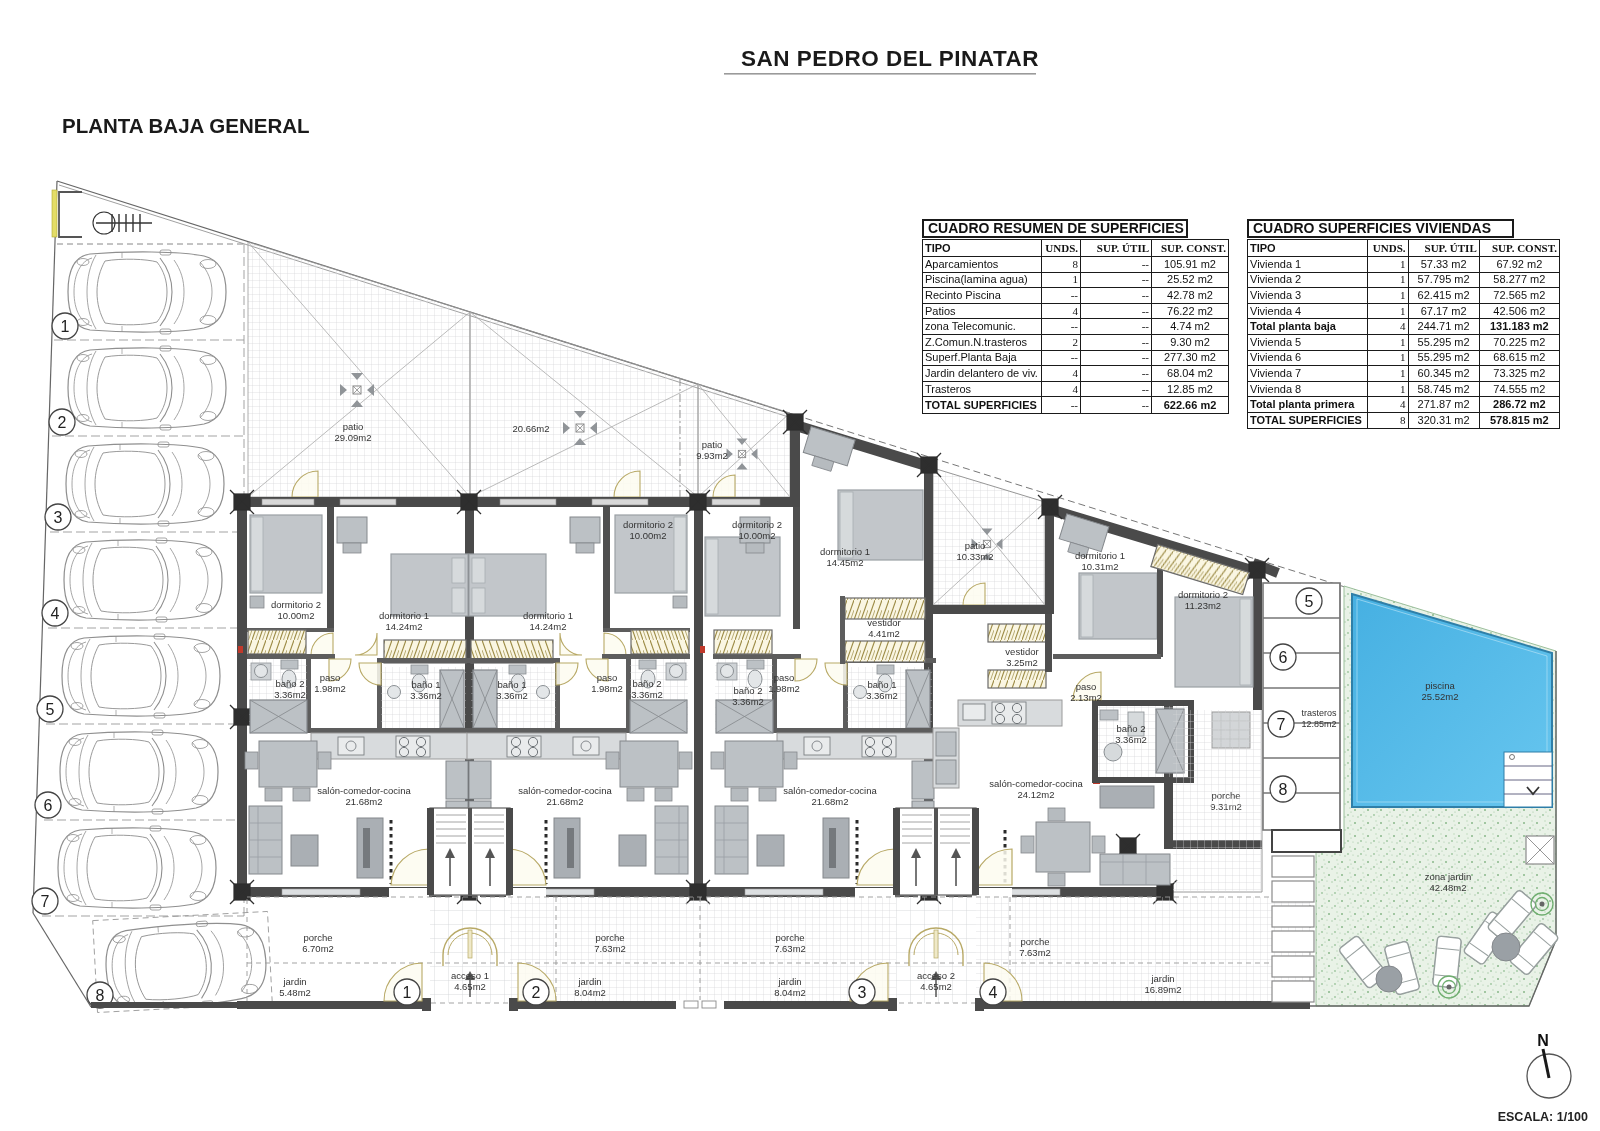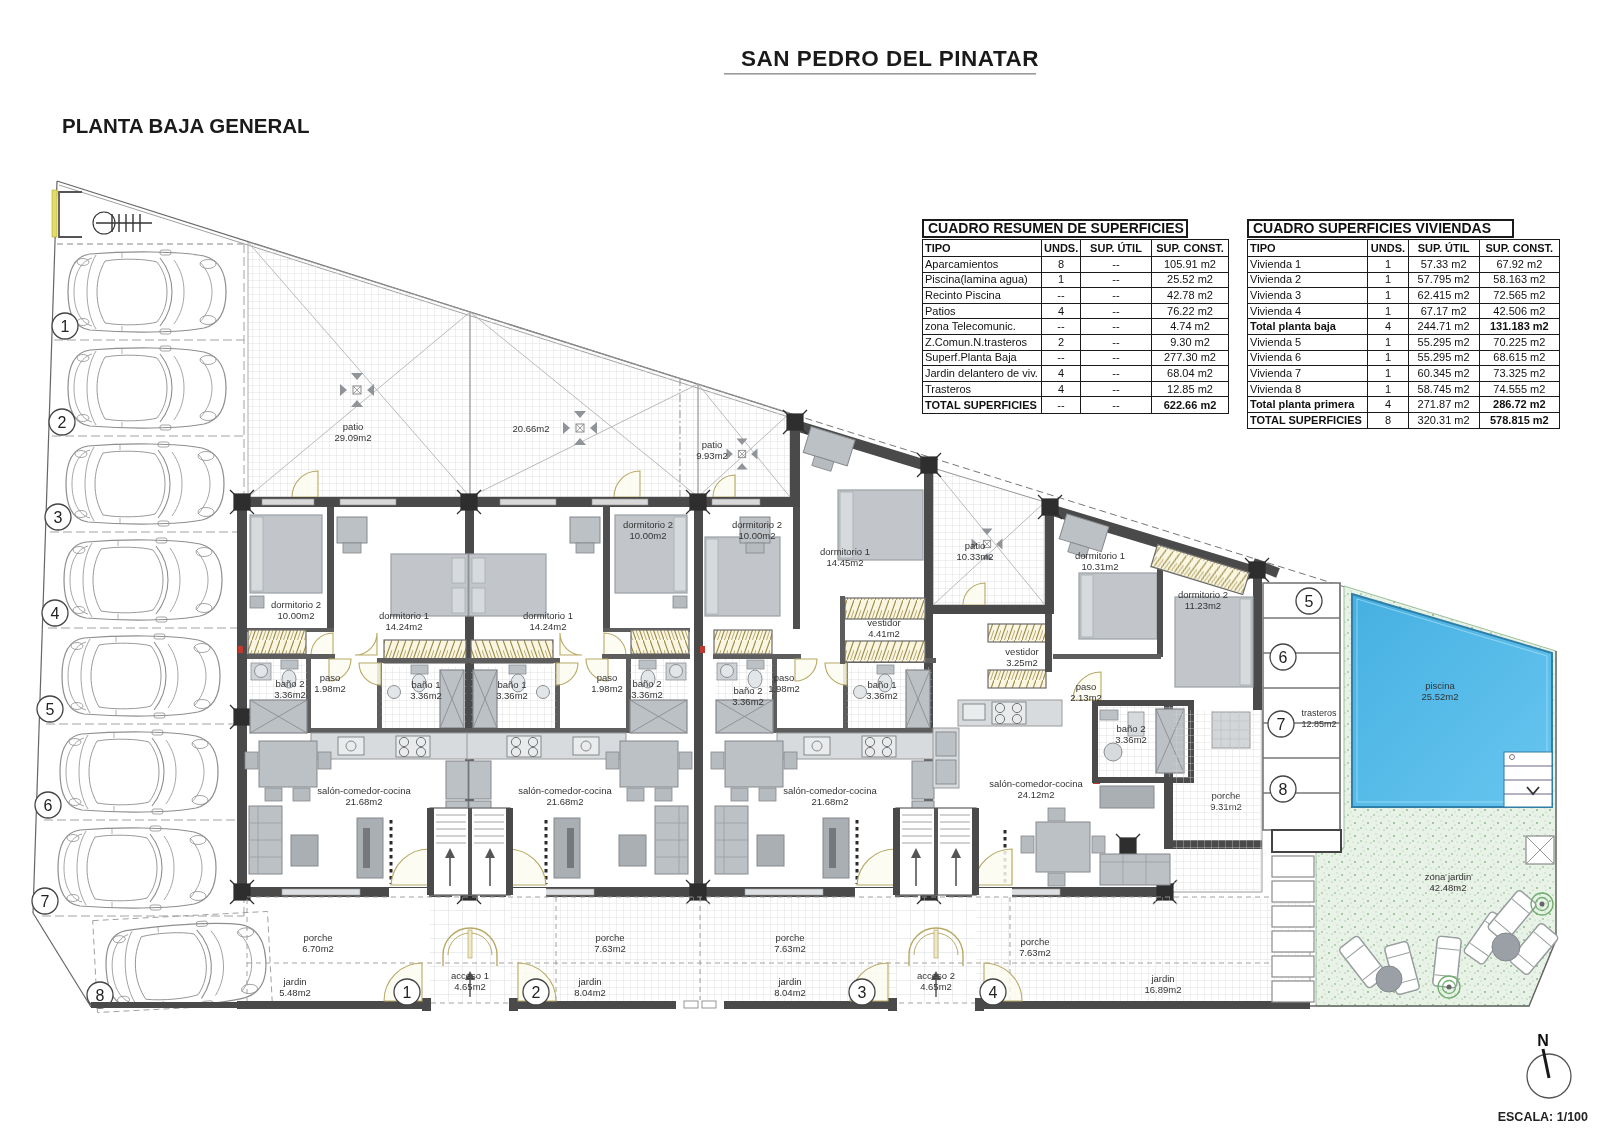--- a/index.html
+++ b/index.html
@@ -2,21 +2,21 @@
 <html><head>
 <meta charset="utf-8">
 <style>
 html,body{margin:0;padding:0;background:#fff;}
 #page{position:relative;width:1598px;height:1131px;background:#fff;overflow:hidden;font-family:"Liberation Sans",sans-serif;}
 #plan{position:absolute;left:0;top:0;}
 .tbl{position:absolute;border-collapse:collapse;table-layout:fixed;font-family:"Liberation Sans",sans-serif;font-size:11px;color:#111;}
 .tbl td{border:1.5px solid #1a1a1a;padding:0 2px;overflow:hidden;white-space:nowrap;line-height:1;}
 .tt{position:absolute;border:2px solid #1a1a1a;font-weight:bold;font-size:14px;color:#111;line-height:15px;padding-left:4px;background:#fff;font-family:"Liberation Sans",sans-serif;}
 .b{font-weight:bold;}
-.c{text-align:center;}
+.c{text-align:right;font-family:Liberation Serif, serif;}
 .r{text-align:center;}
 </style>
 </head>
 <body>
 <div id="page">
 <svg id="plan" width="1600" height="1131" viewBox="0 0 1600 1131">
 <defs>
 <pattern id="grid8" width="7" height="7" patternUnits="userSpaceOnUse">
 <path d="M7 0H0V7" fill="none" stroke="#d2d4d6" stroke-width="0.7"></path>
 </pattern>
@@ -924,21 +924,21 @@
 <tr style="height:15.6px">
           <td>Vivienda 1</td>
           <td class="c">1</td>
           <td class="r">57.33 m2</td>
           <td class="r">67.92 m2</td>
         </tr>
 <tr style="height:15.6px">
           <td>Vivienda 2</td>
           <td class="c">1</td>
           <td class="r">57.795 m2</td>
-          <td class="r">58.163 m2</td>
+          <td class="r">58.277 m2</td>
         </tr>
 <tr style="height:15.6px">
           <td>Vivienda 3</td>
           <td class="c">1</td>
           <td class="r">62.415 m2</td>
           <td class="r">72.565 m2</td>
         </tr>
 <tr style="height:15.6px">
           <td>Vivienda 4</td>
           <td class="c">1</td>

